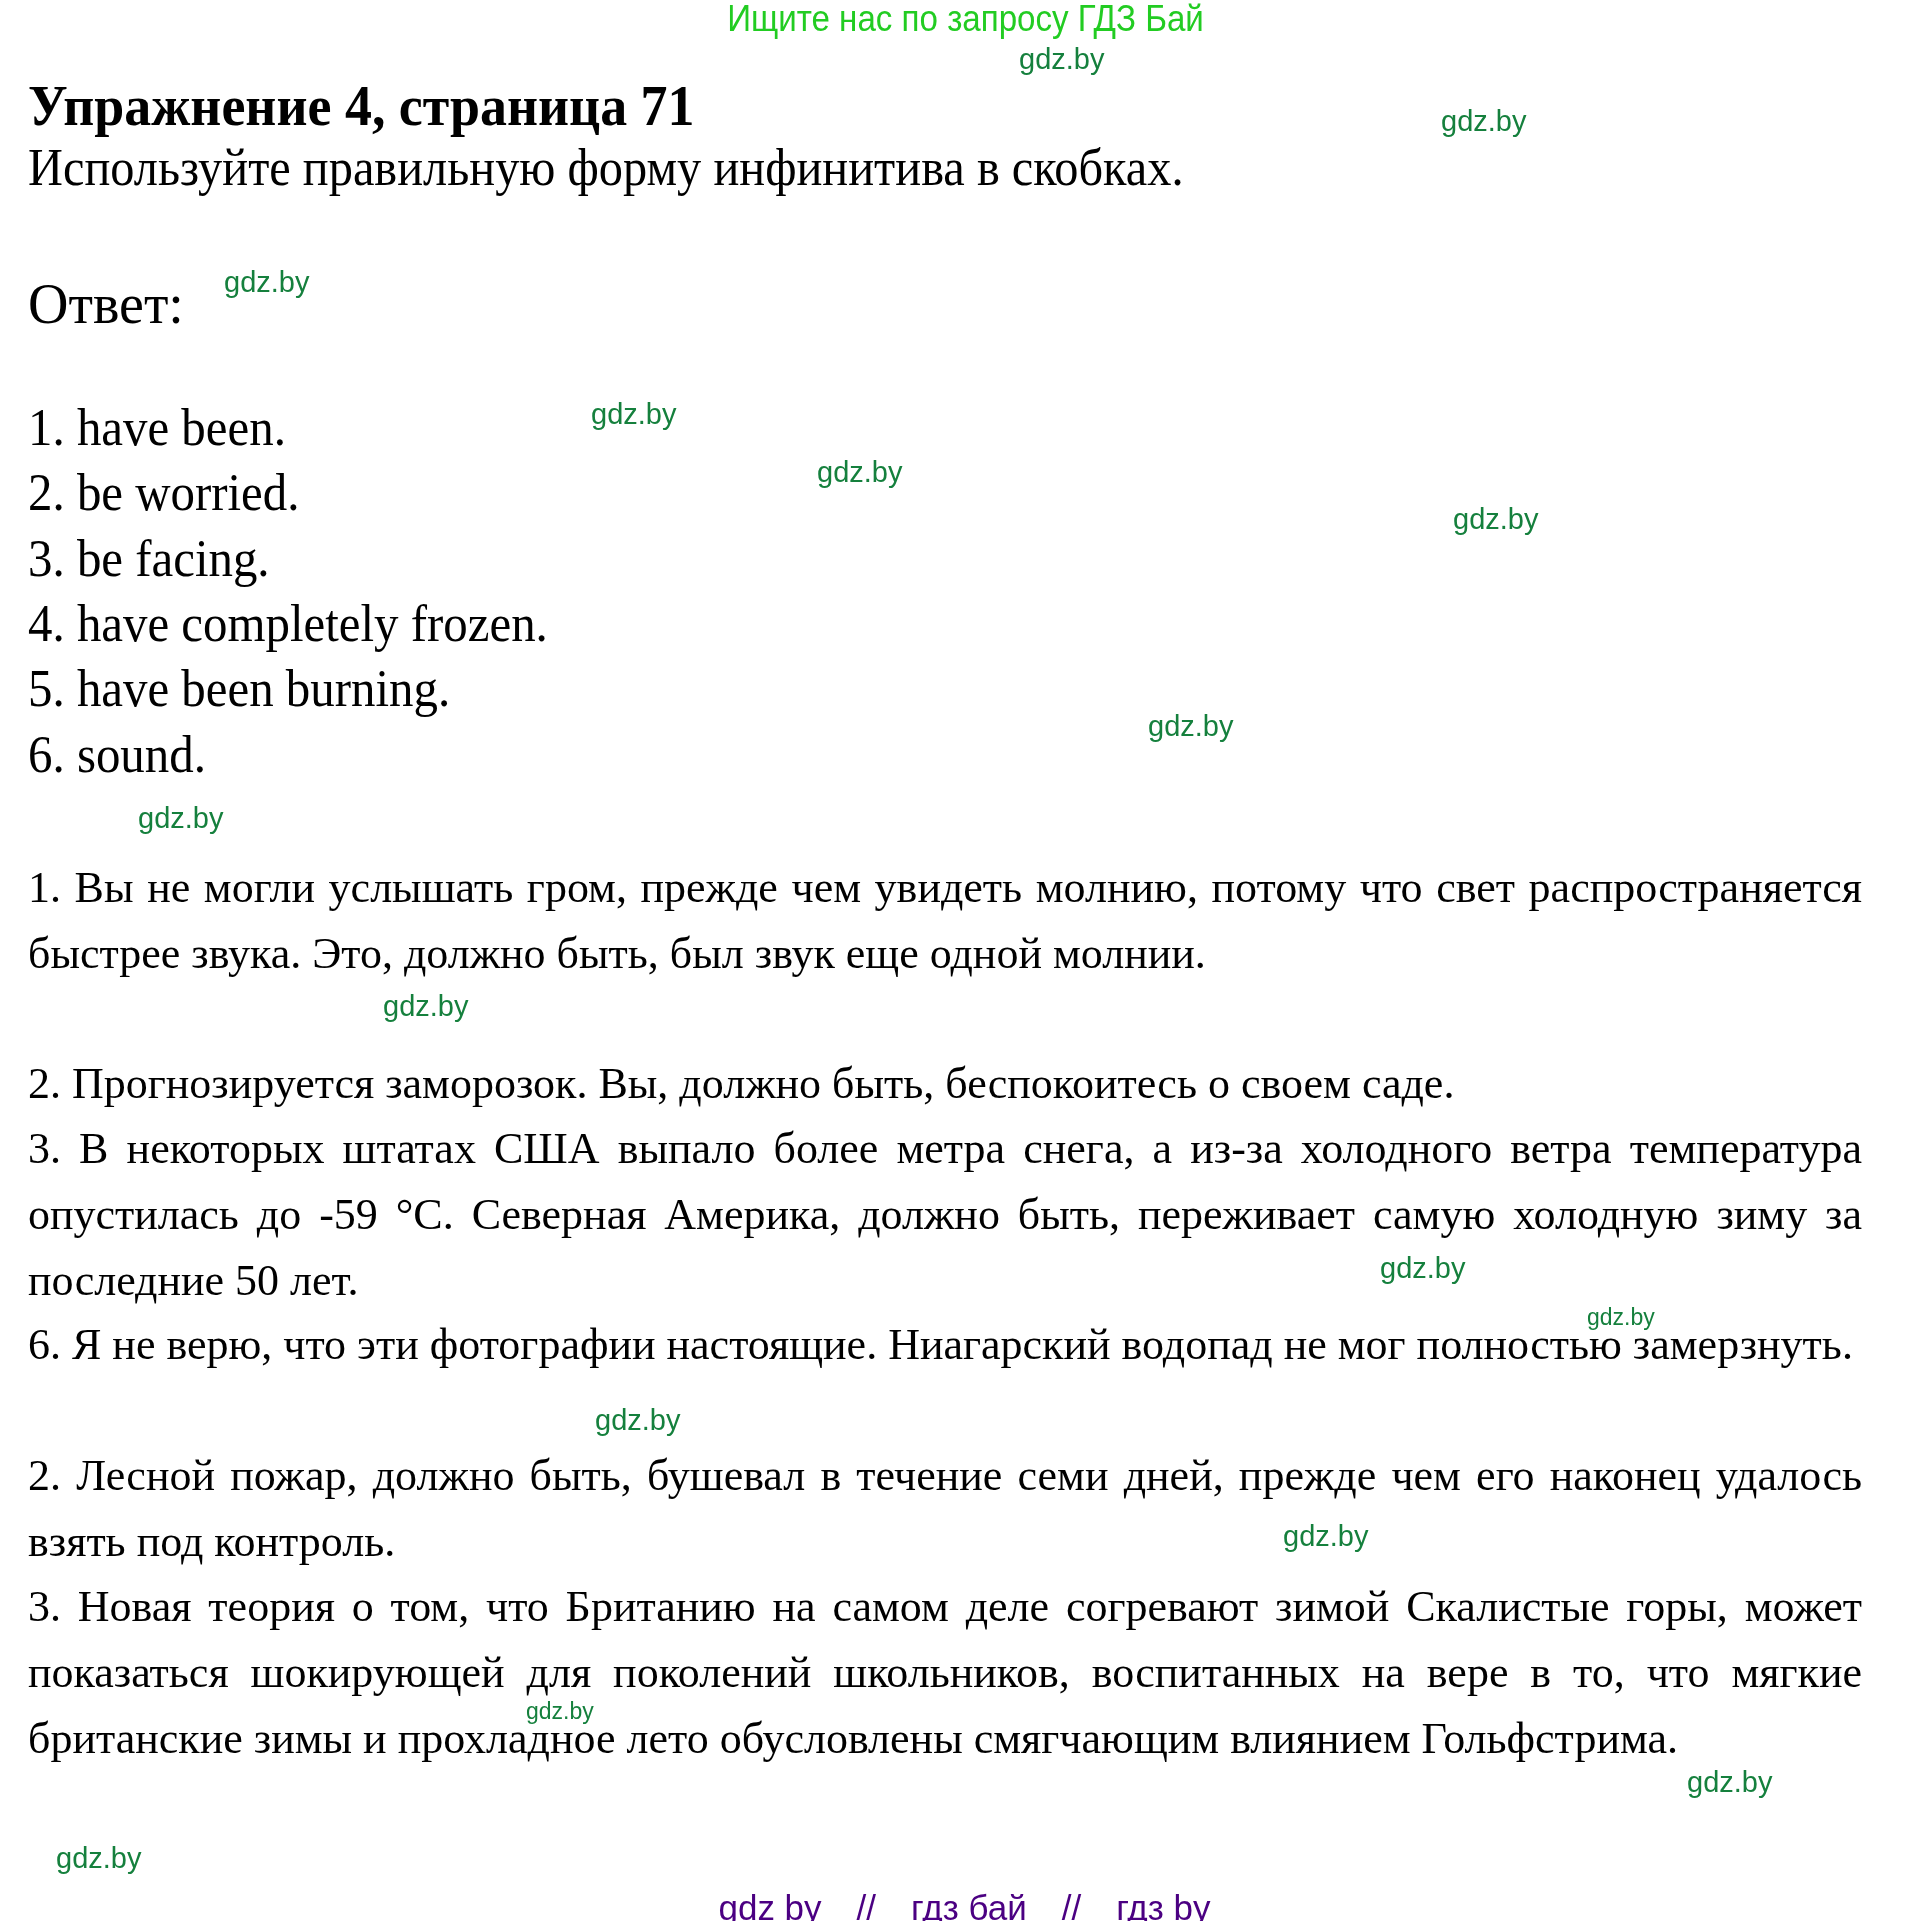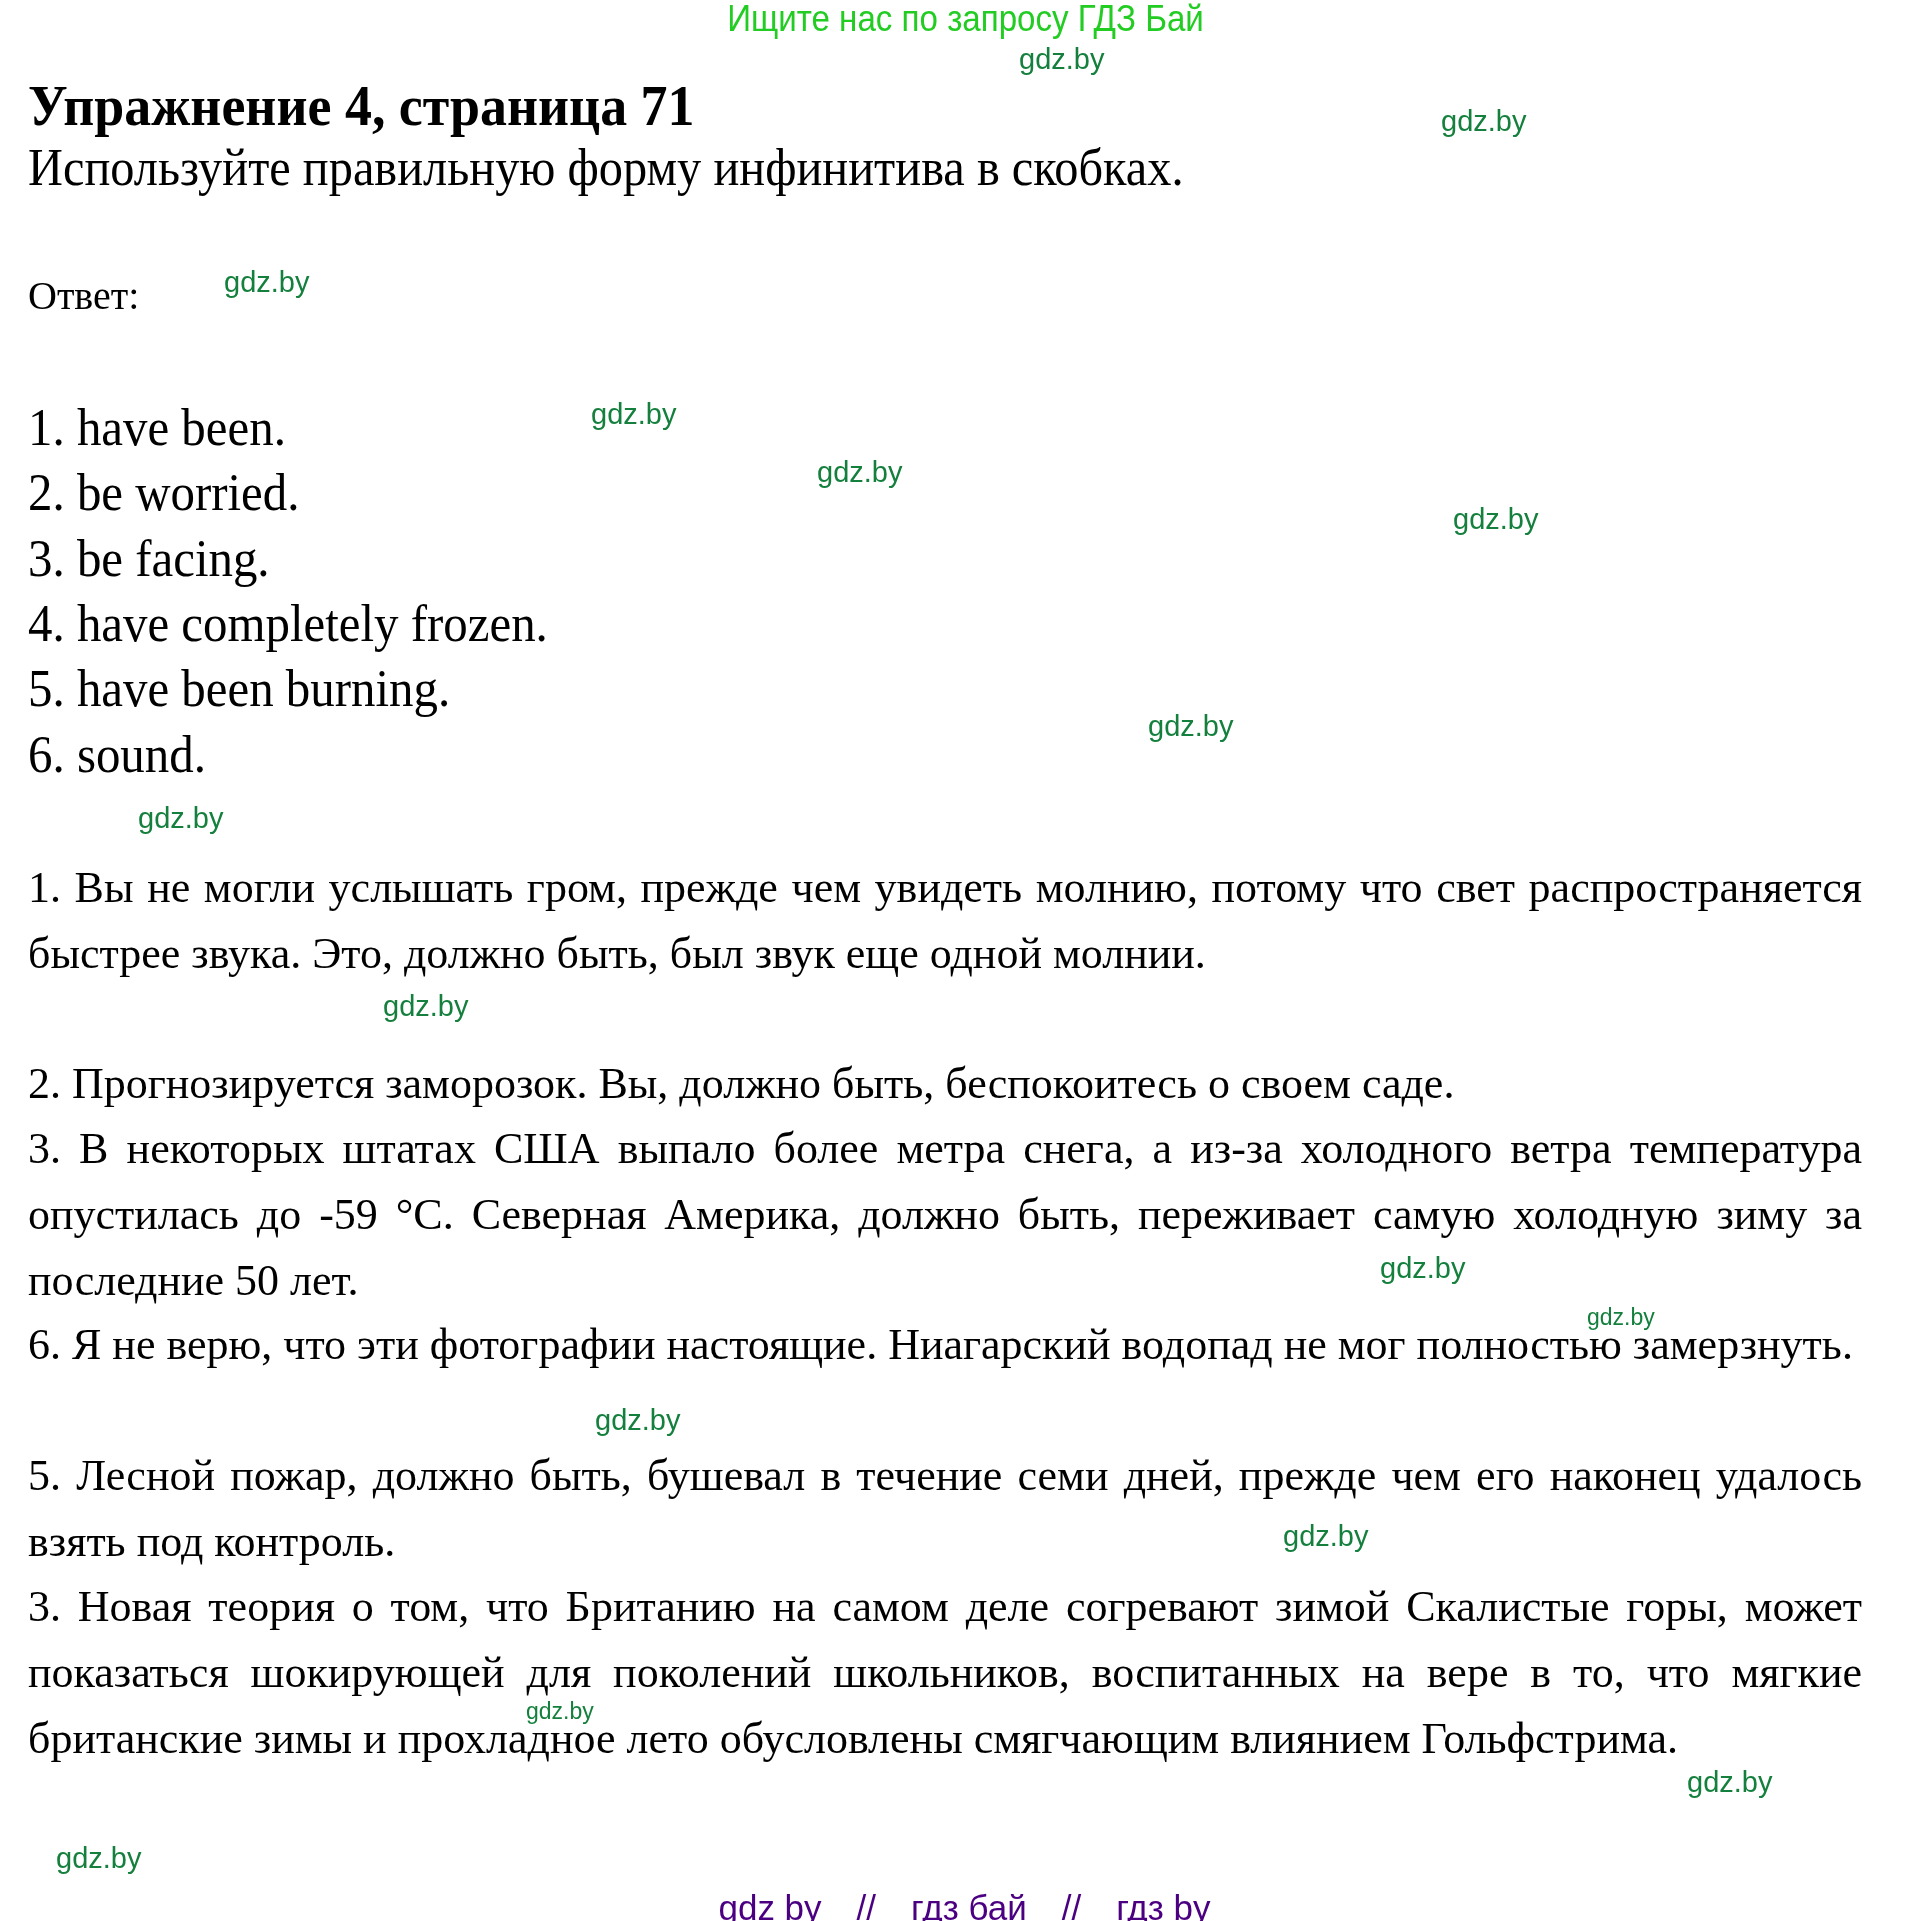--- a/index.html
+++ b/index.html
@@ -5,21 +5,21 @@
   html, body { margin:0; padding:0; background:#ffffff; }
   body { width:1929px; height:1921px; position:relative; overflow:hidden;
          font-family:"Liberation Serif","DejaVu Serif",serif; color:#000; }
   .abs { position:absolute; white-space:nowrap; }
   .promo { left:0; width:1931px; text-align:center; top:-1.9px;
            font-family:"Liberation Sans","DejaVu Sans",sans-serif;
            font-size:36px; color:#22cc22; transform:scaleX(0.92); }
   .wm { font-family:"Liberation Sans","DejaVu Sans",sans-serif; font-size:29px; color:#15803d; }
   .title { left:28px; top:72px; font-size:58px; font-weight:bold; transform-origin:left top; transform:scaleX(0.93); }
   .task { left:28px; top:138px; font-size:52px; transform-origin:left top; transform:scaleX(0.93); }
-  .answer-label { left:28px; top:272px; font-size:40px; }
+  .answer-label { left:28px; top:272px; font-size:56px; }
   .ans { left:28px; font-size:52px; transform-origin:left top; transform:scaleX(0.94); }
   .tr { position:absolute; left:28px; width:1834px; font-size:44px; line-height:66px;
         text-align:justify; text-align-last:left; }
   .footer { left:0; width:1929px; text-align:center; top:1888px;
             font-family:"Liberation Sans","DejaVu Sans",sans-serif; font-size:35px; color:#4b0082; }
   .footer span { margin:0 17.5px; }
 </style>
 </head>
 <body>
 
@@ -50,19 +50,19 @@
 <div class="abs ans" style="top:463px">2. be worried.</div>
 <div class="abs ans" style="top:529px">3. be facing.</div>
 <div class="abs ans" style="top:594px">4. have completely frozen.</div>
 <div class="abs ans" style="top:659px">5. have been burning.</div>
 <div class="abs ans" style="top:725px">6. sound.</div>
 
 <div class="tr" style="top:855px">1. Вы не могли услышать гром, прежде чем увидеть молнию, потому что свет распространяется быстрее звука. Это, должно быть, был звук еще одной молнии.</div>
 <div class="tr" style="top:1051px">2. Прогнозируется заморозок. Вы, должно быть, беспокоитесь о своем саде.</div>
 <div class="tr" style="top:1116px">3. В некоторых штатах США выпало более метра снега, а из-за холодного ветра температура опустилась до -59 °C. Северная Америка, должно быть, переживает самую холодную зиму за последние 50 лет.</div>
 <div class="tr" style="top:1312px">6. Я не верю, что эти фотографии настоящие. Ниагарский водопад не мог полностью замерзнуть.</div>
-<div class="tr" style="top:1443px">5. Лесной пожар, должно быть, бушевал в течение семи дней, прежде чем его наконец удалось взять под контроль.</div>
+<div class="tr" style="top:1443px">2. Лесной пожар, должно быть, бушевал в течение семи дней, прежде чем его наконец удалось взять под контроль.</div>
 <div class="tr" style="top:1574px">3. Новая теория о том, что Британию на самом деле согревают зимой Скалистые горы, может показаться шокирующей для поколений школьников, воспитанных на вере в то, что мягкие британские зимы и прохладное лето обусловлены смягчающим влиянием Гольфстрима.</div>
 
 <div class="abs footer">
   <span>gdz by</span><span>//</span><span>гдз бай</span><span>//</span><span>гдз by</span>
 </div>
 
 
 </body></html>

